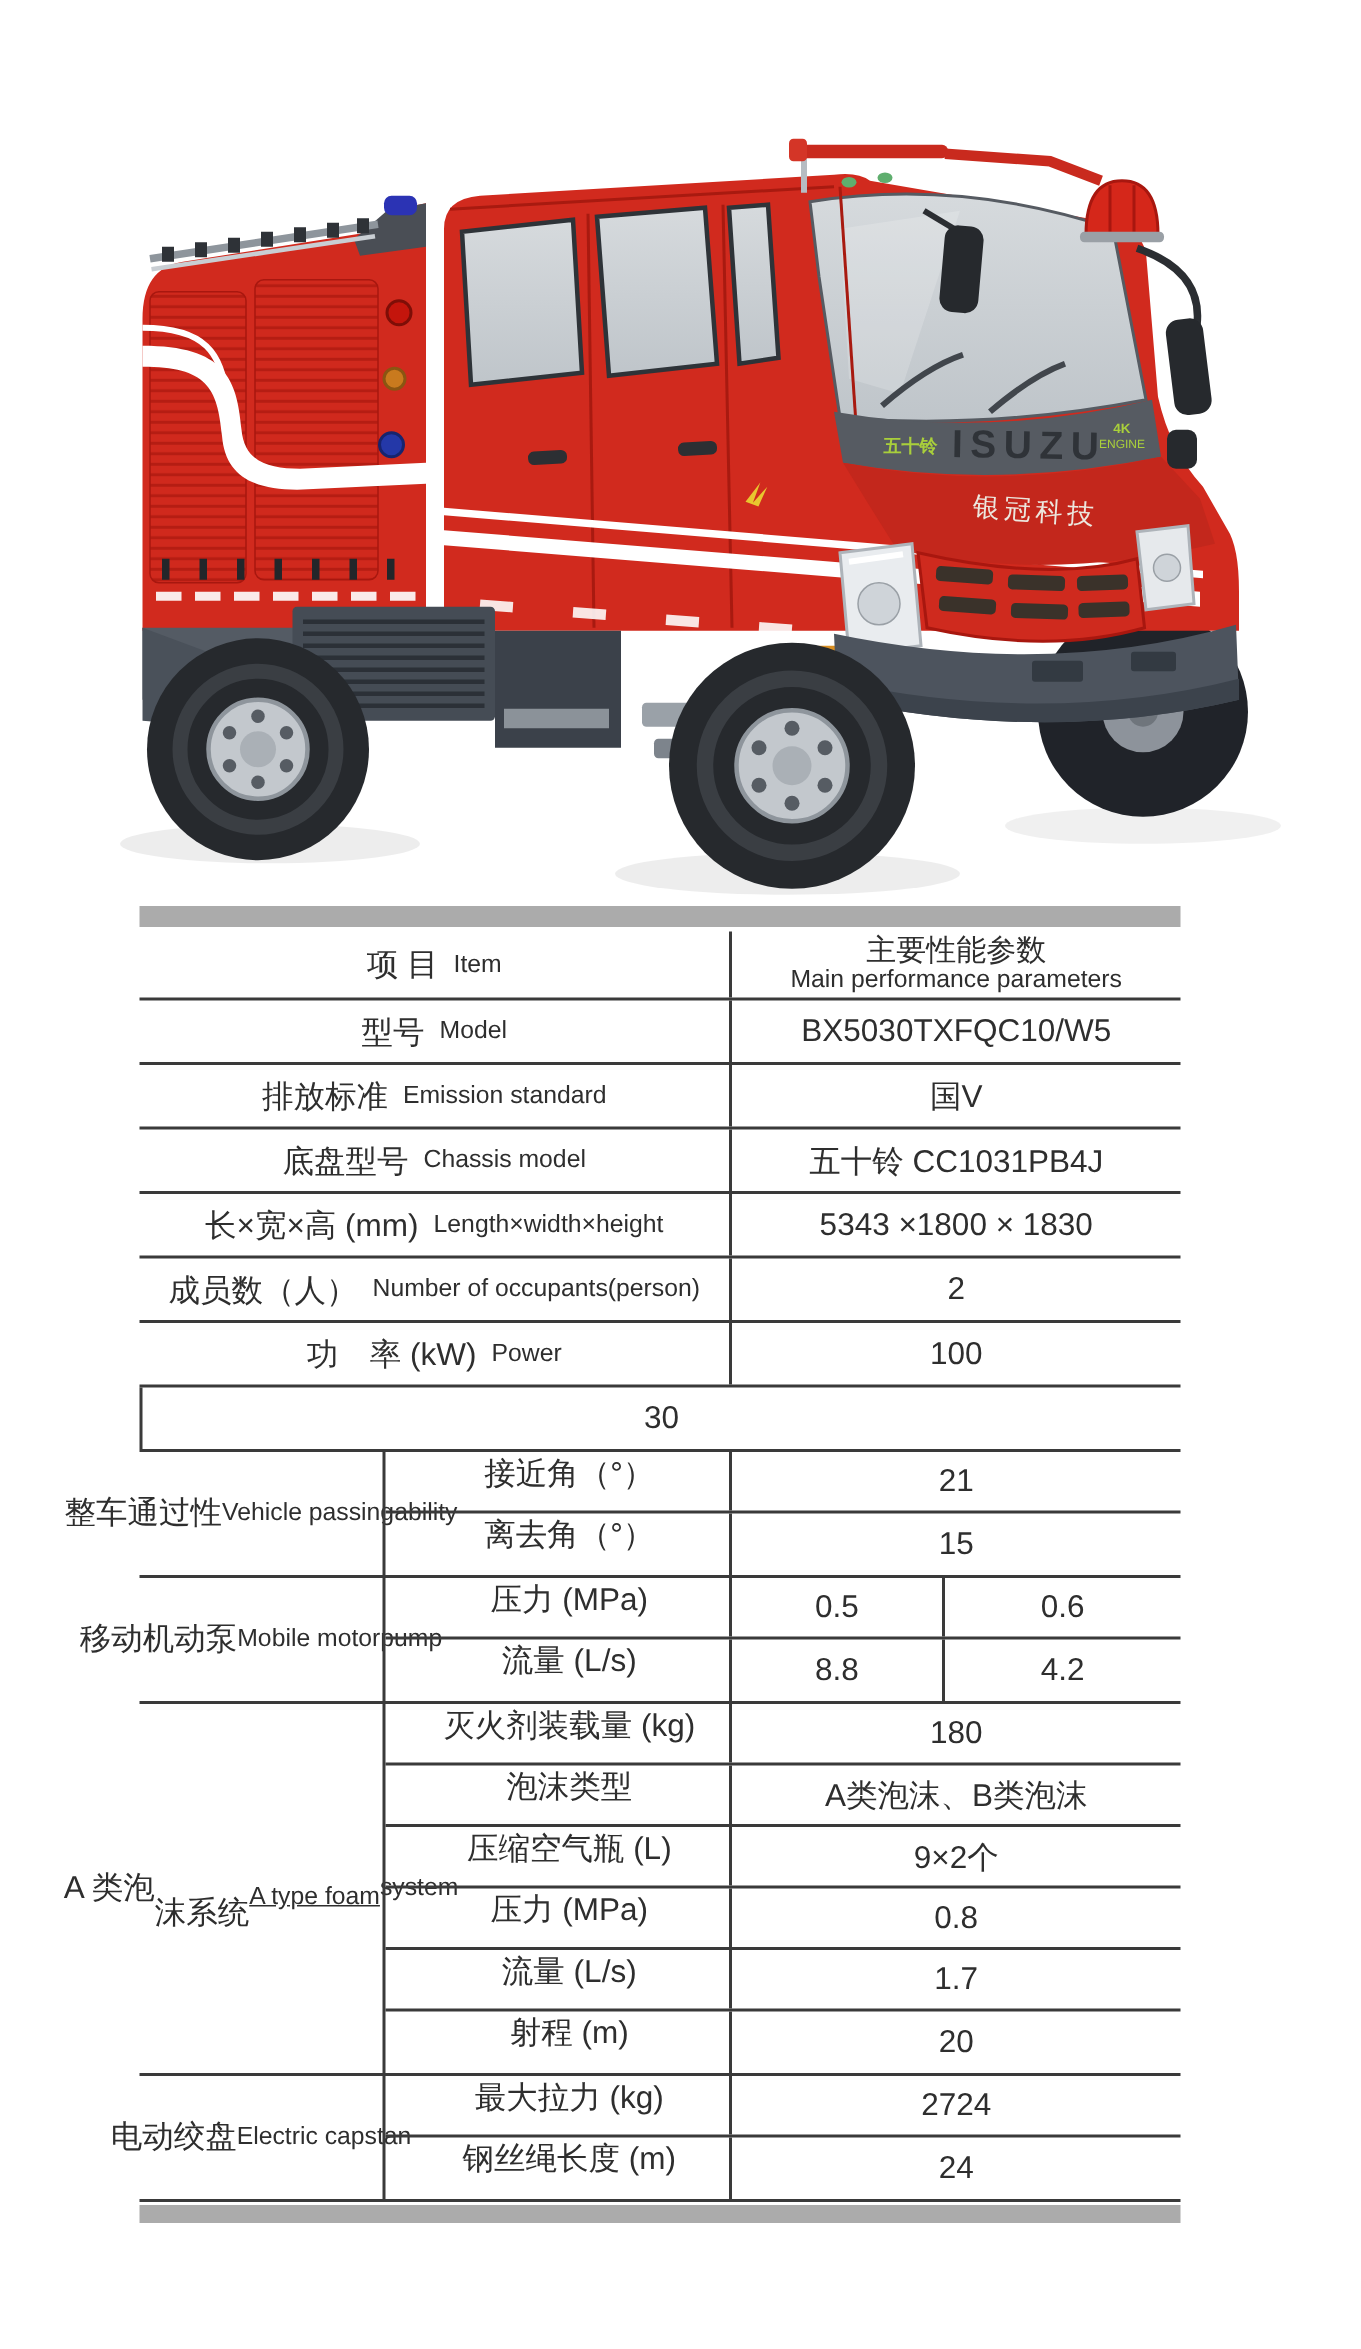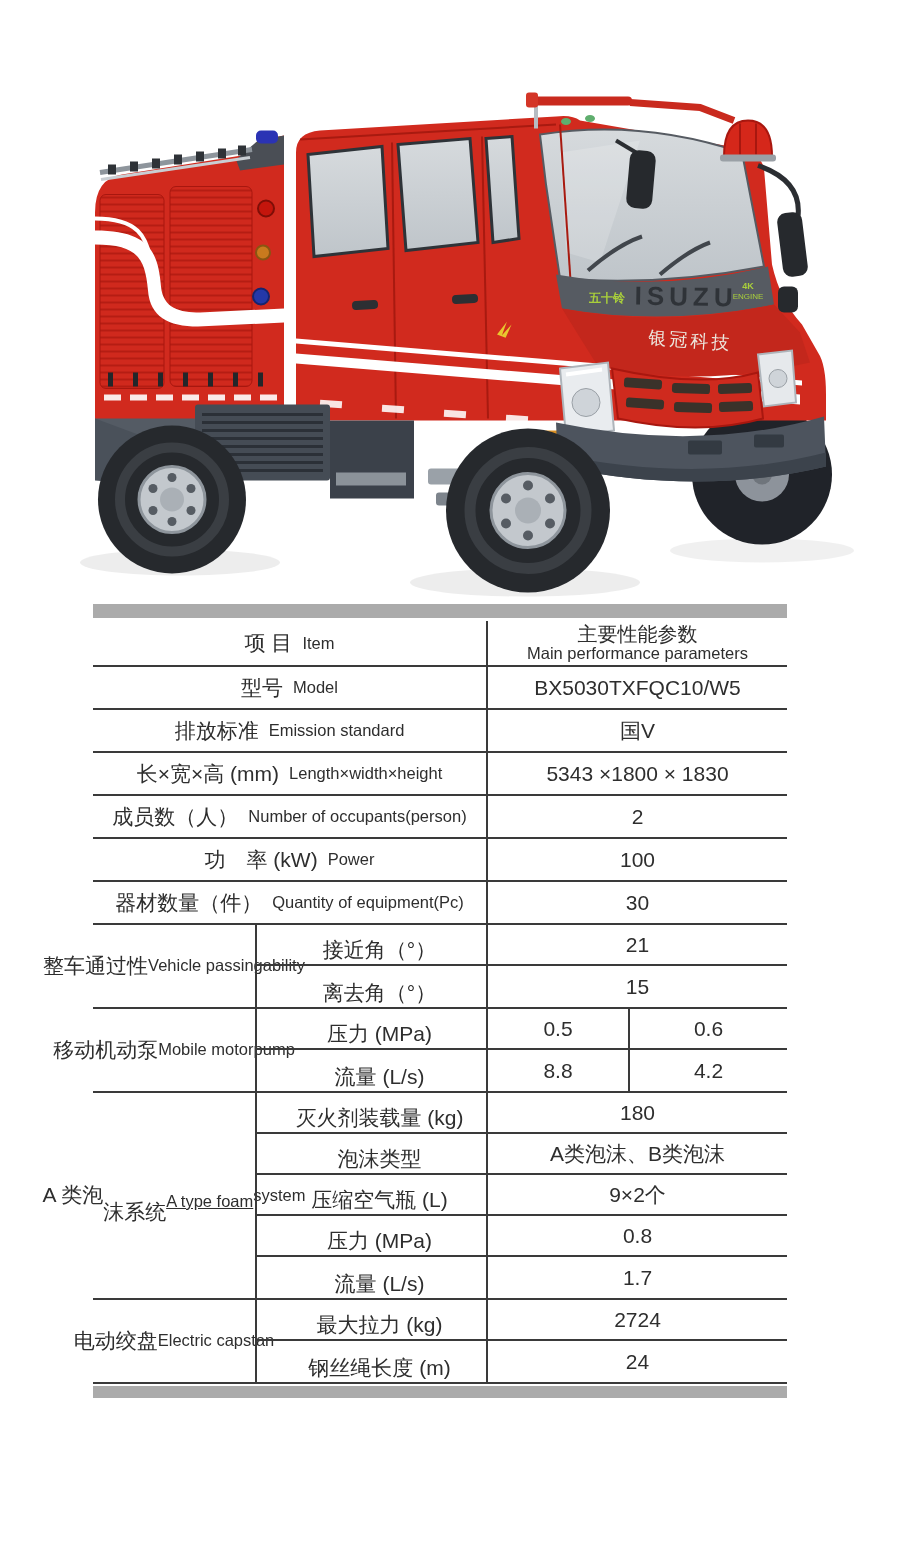--- a/index.html
+++ b/index.html
@@ -28,21 +28,21 @@
   .section{display:flex;border-bottom:2px solid #3a3a3a;align-items:stretch;}
   .s1{width:162px;display:flex;flex-direction:row;align-items:center;justify-content:center;
       text-align:center;line-height:1.18;}
   .s1 .zh{font-size:21px;}
   .s1 .en{font-size:16.5px;}
   .s1 .gap-zh{margin-top:34px;}
   .s1 .gap-en{margin-top:12px;text-decoration:underline;}
   .srows{flex:1;border-left:2px solid #3a3a3a;display:flex;flex-direction:column;}
   .subrow{display:flex;height:41px;align-items:stretch;}
   .subrow:not(:last-child){border-bottom:2px solid #3a3a3a;}
-  .slabel{width:229px;display:flex;align-items:flex-end;justify-content:center;padding-left:16px;}
+  .slabel{width:229px;display:flex;align-items:flex-start;justify-content:center;padding-left:16px;}
   .svals{flex:1;border-left:2px solid #3a3a3a;display:flex;align-items:stretch;}
   .svals .cell{flex:140;display:flex;align-items:center;justify-content:center;}
   .svals .cell.right{flex:157;border-left:2px solid #3a3a3a;}
   .svals .cell.single{flex:1;}
 </style>
 </head>
 <body>
 
 <div class="page">
 
@@ -293,20 +293,29 @@
       <div class="c1">
           <span class="zh">排放标准</span>
           <span class="en">Emission standard</span>
         </div>
       <div class="c2">
           <span class="val">国V</span>
         </div>
     </div>
     <div class="row">
       <div class="c1">
+          <span class="zh">底盘型号</span>
+          <span class="en">Chassis model</span>
+        </div>
+      <div class="c2">
+          <span class="val">五十铃 CC1031PB4J</span>
+        </div>
+    </div>
+    <div class="row">
+      <div class="c1">
           <span class="zh">长×宽×高 (mm)</span>
           <span class="en">Length×width×height</span>
         </div>
       <div class="c2">
           <span class="val">5343 ×1800 × 1830</span>
         </div>
     </div>
     <div class="row">
       <div class="c1">
           <span class="zh">成员数（人）</span>
@@ -319,24 +328,20 @@
     <div class="row">
       <div class="c1">
           <span class="zh">功　率 (kW)</span>
           <span class="en">Power</span>
         </div>
       <div class="c2">
           <span class="val">100</span>
         </div>
     </div>
     <div class="row">
-      <div class="c1">
-          <span class="zh">器材数量（件）</span>
-          <span class="en">Quantity of equipment(Pc)</span>
-        </div>
       <div class="c2">
           <span class="val">30</span>
         </div>
     </div>
 
     <div class="section">
       <div class="s1">
         <span class="zh">整车通过性</span>
         <span class="en">Vehicle passing</span>
         <span class="en">ability</span>
@@ -430,20 +435,28 @@
             </div>
         </div>
         <div class="subrow">
           <div class="slabel">
               <span class="zh">流量 (L/s)</span>
             </div>
           <div class="svals">
               <span class="val cell single">1.7</span>
             </div>
         </div>
+        <div class="subrow">
+          <div class="slabel">
+              <span class="zh">射程 (m)</span>
+            </div>
+          <div class="svals">
+              <span class="val cell single">20</span>
+            </div>
+        </div>
       </div>
     </div>
 
     <div class="section">
       <div class="s1">
         <span class="zh">电动绞盘</span>
         <span class="en">Electric capstan</span>
       </div>
       <div class="srows">
         <div class="subrow">

